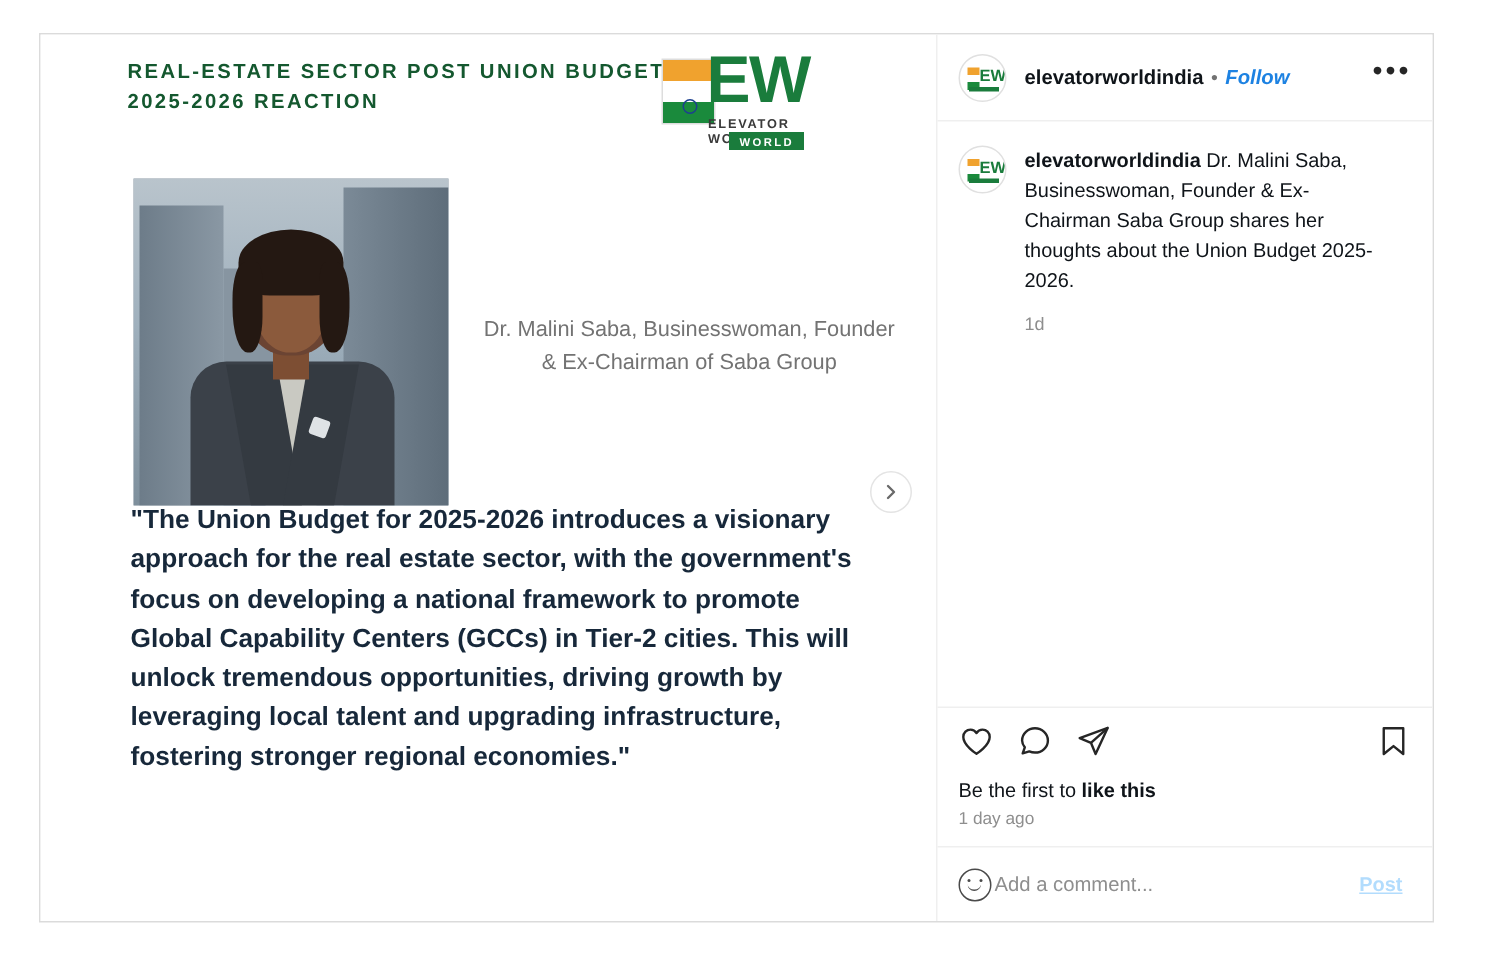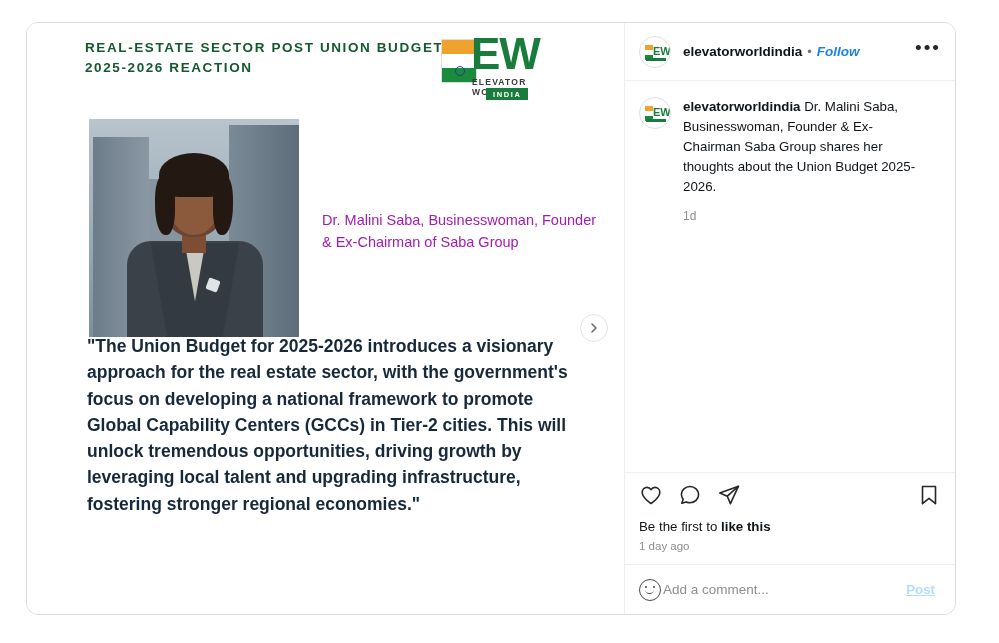--- a/index.html
+++ b/index.html
@@ -13,21 +13,21 @@
     position: relative;
     width: 999px; height: 643px;
     background: #ffffff;
     overflow: hidden;
   }
   .post-frame {
     position: absolute;
     left: 26px; top: 22px;
     width: 930px; height: 593px;
     border: 1px solid #dbdbdb;
-    border-radius: 12px;
+    border-radius: 0;
     background: #ffffff;
     display: flex;
     overflow: hidden;
   }
   
   .media {
     position: relative;
     width: 597px;
     height: 591px;
     background: #ffffff;
@@ -157,21 +157,22 @@
     background: #343a41; transform: skewX(-10deg);
   }
   .portrait .brooch {
     position: absolute; left: 118px; top: 160px; width: 12px; height: 12px;
     background: #dfe3e6; border-radius: 2px; transform: rotate(20deg);
   }
   .attrib {
     position: absolute;
     left: 295px; top: 186px;
     width: 275px;
-    color: #a21caf;
+    text-align: center;
+    color: #737373;
     font-size: 14.5px;
     line-height: 1.55;
   }
   .quote {
     position: absolute;
     left: 60px; top: 310px;
     width: 500px;
     color: #17283a;
     font-size: 17.5px;
     font-weight: bold;
@@ -354,21 +355,21 @@
 
     <div class="media">
       <div class="slide-title">REAL-ESTATE SECTOR POST UNION BUDGET 2025-2026 REACTION</div>
 
       <div class="ew-logo">
         <div class="ew-flag">
           <div class="ew-chakra"></div>
         </div>
         <div class="ew-text">EW</div>
         <div class="ew-sub">ELEVATOR WORLD</div>
-        <div class="ew-india">INDIA</div>
+        <div class="ew-india">WORLD</div>
       </div>
 
       <div class="portrait">
         <div class="sky"></div>
         <div class="bldgA"></div>
         <div class="bldgC"></div>
         <div class="bldgB"></div>
         <div class="person-body"></div>
         <div class="person-shirt"></div>
         <div class="person-lapelL"></div>

